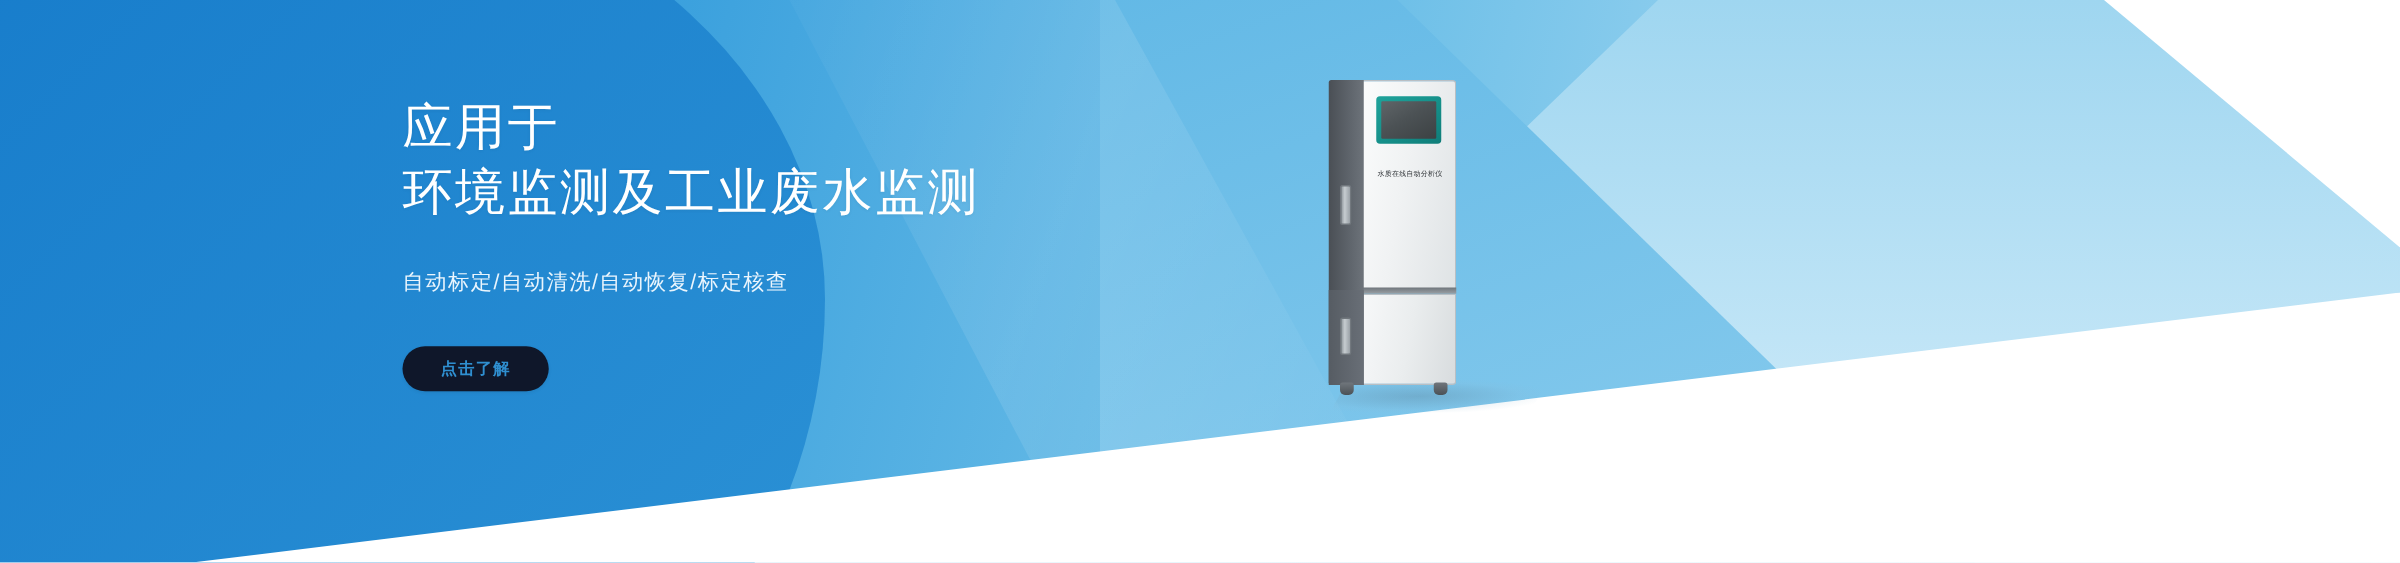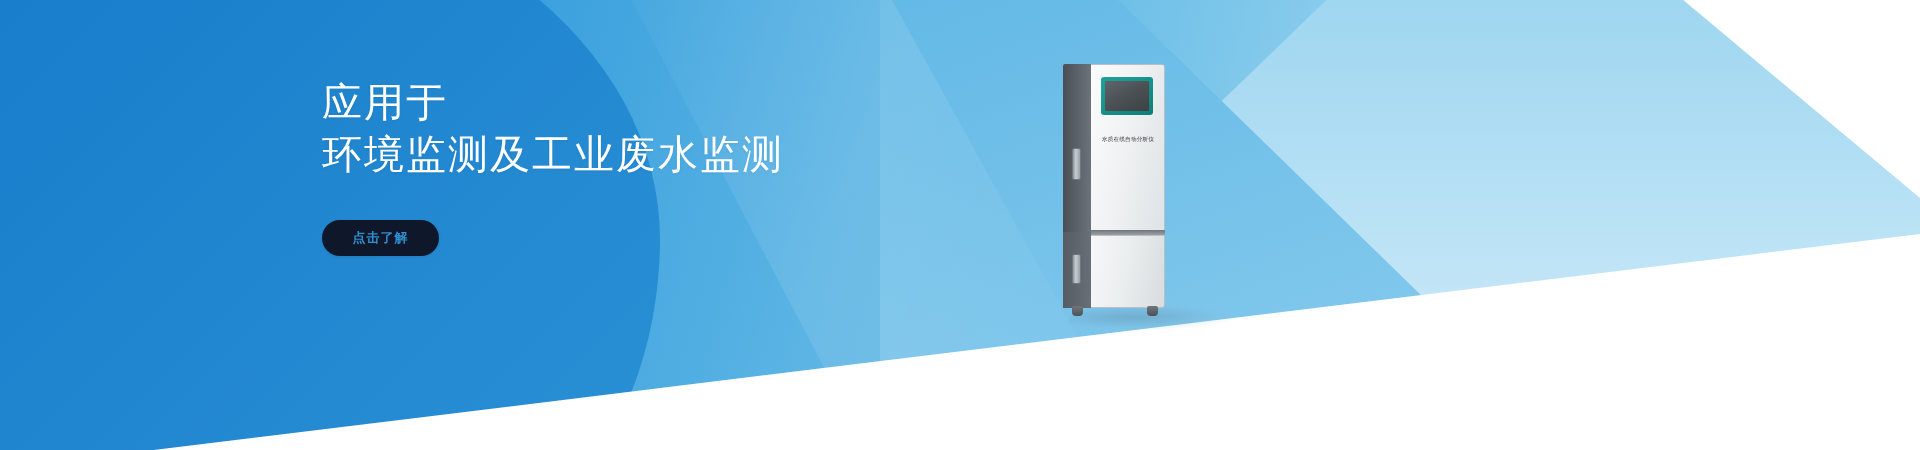--- a/index.html
+++ b/index.html
@@ -178,20 +178,21 @@
   <div class="bg-left-curve"></div>
   <div class="bg-sheen"></div>
   <div class="bg-white-tr"></div>
   <div class="bg-white-sweep"></div>
 
   <div class="content">
     <h1 class="headline">
       <span class="l1">应用于</span>
       <span class="l2">环境监测及工业废水监测</span>
     </h1>
+    <p class="subtitle">自动标定/自动清洗/自动恢复/标定核查</p>
     <button class="cta">点击了解</button>
   </div>
 
   <div class="product">
     <div class="cab-shadow"></div>
     <div class="cab">
       <div class="cab-front-top"></div>
       <div class="cab-front-bottom"></div>
       <div class="seam"></div>
       <div class="cab-side"></div>

